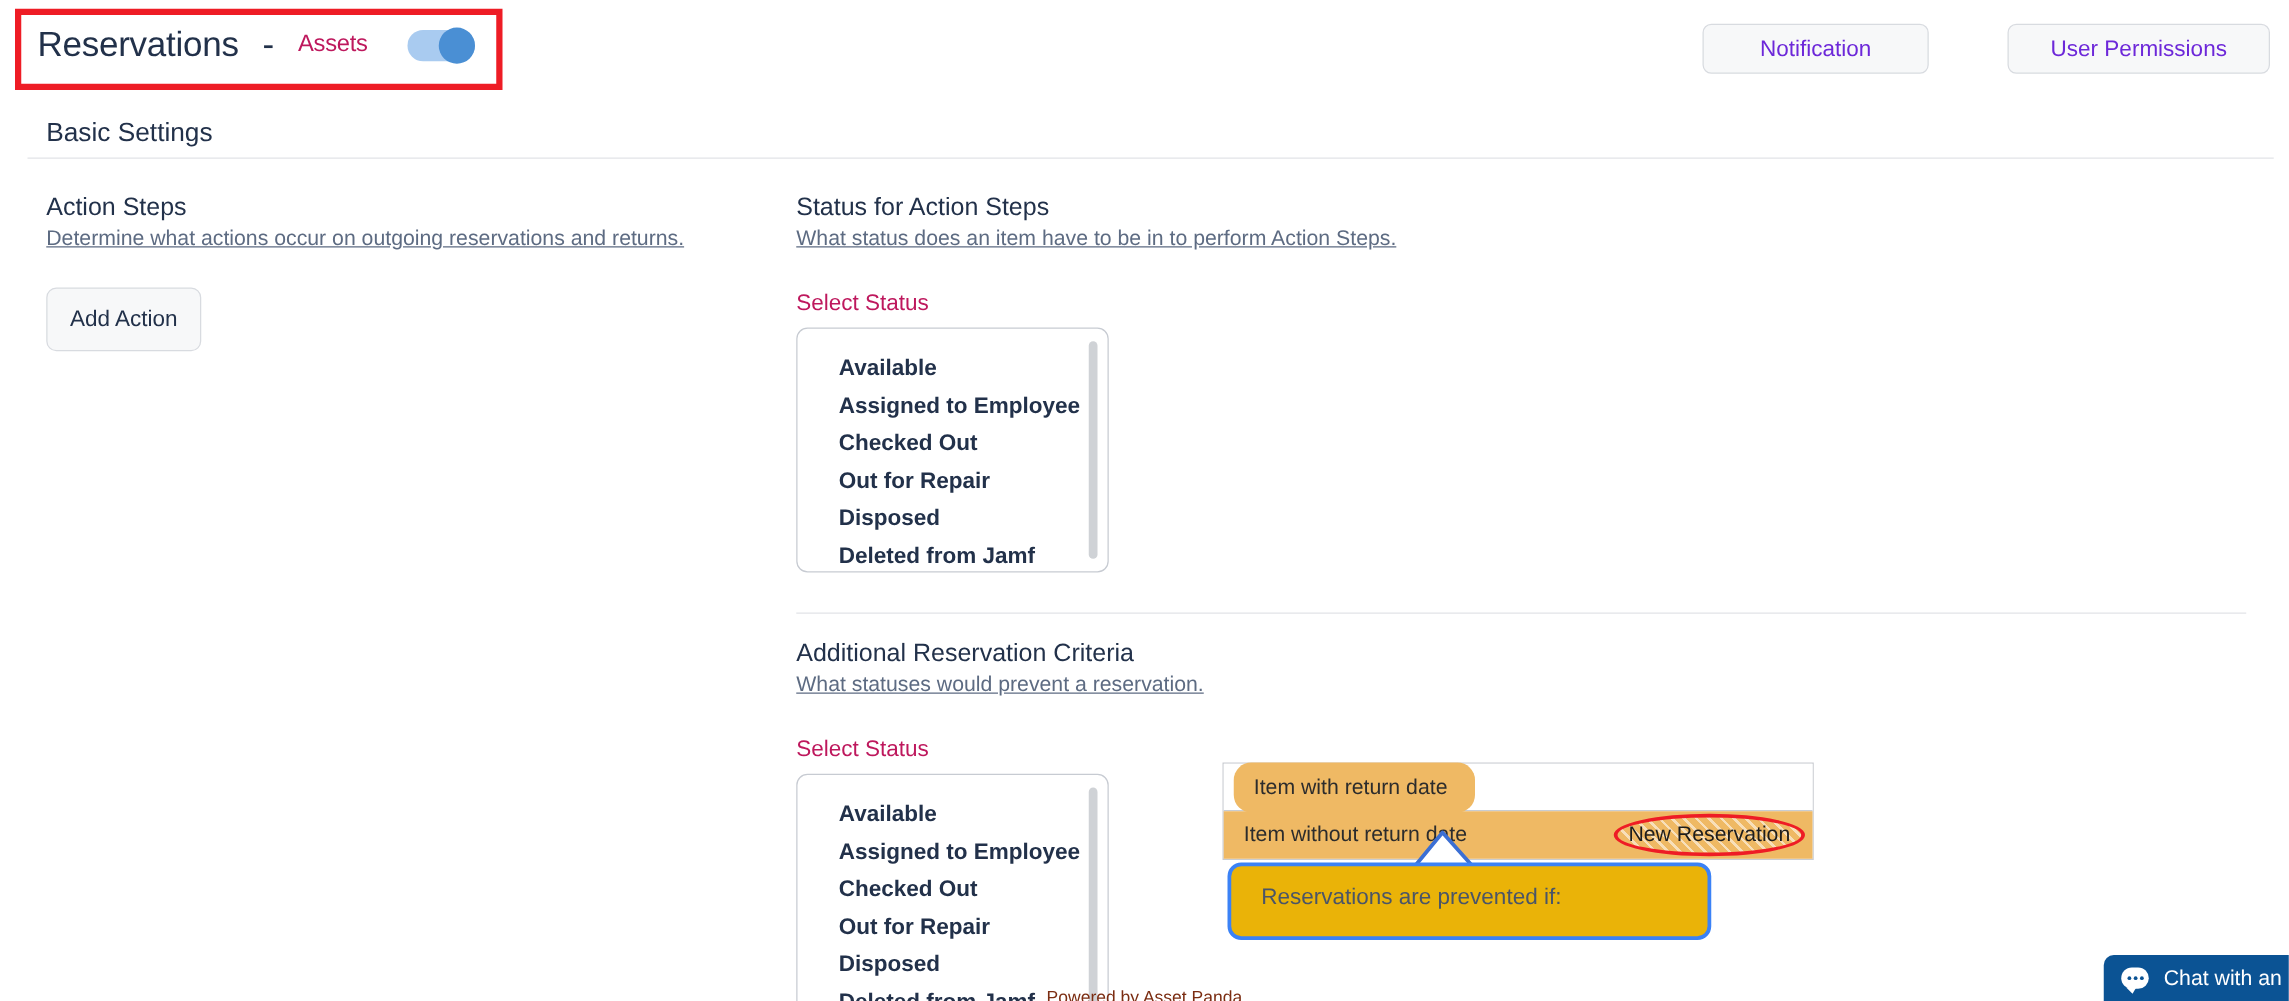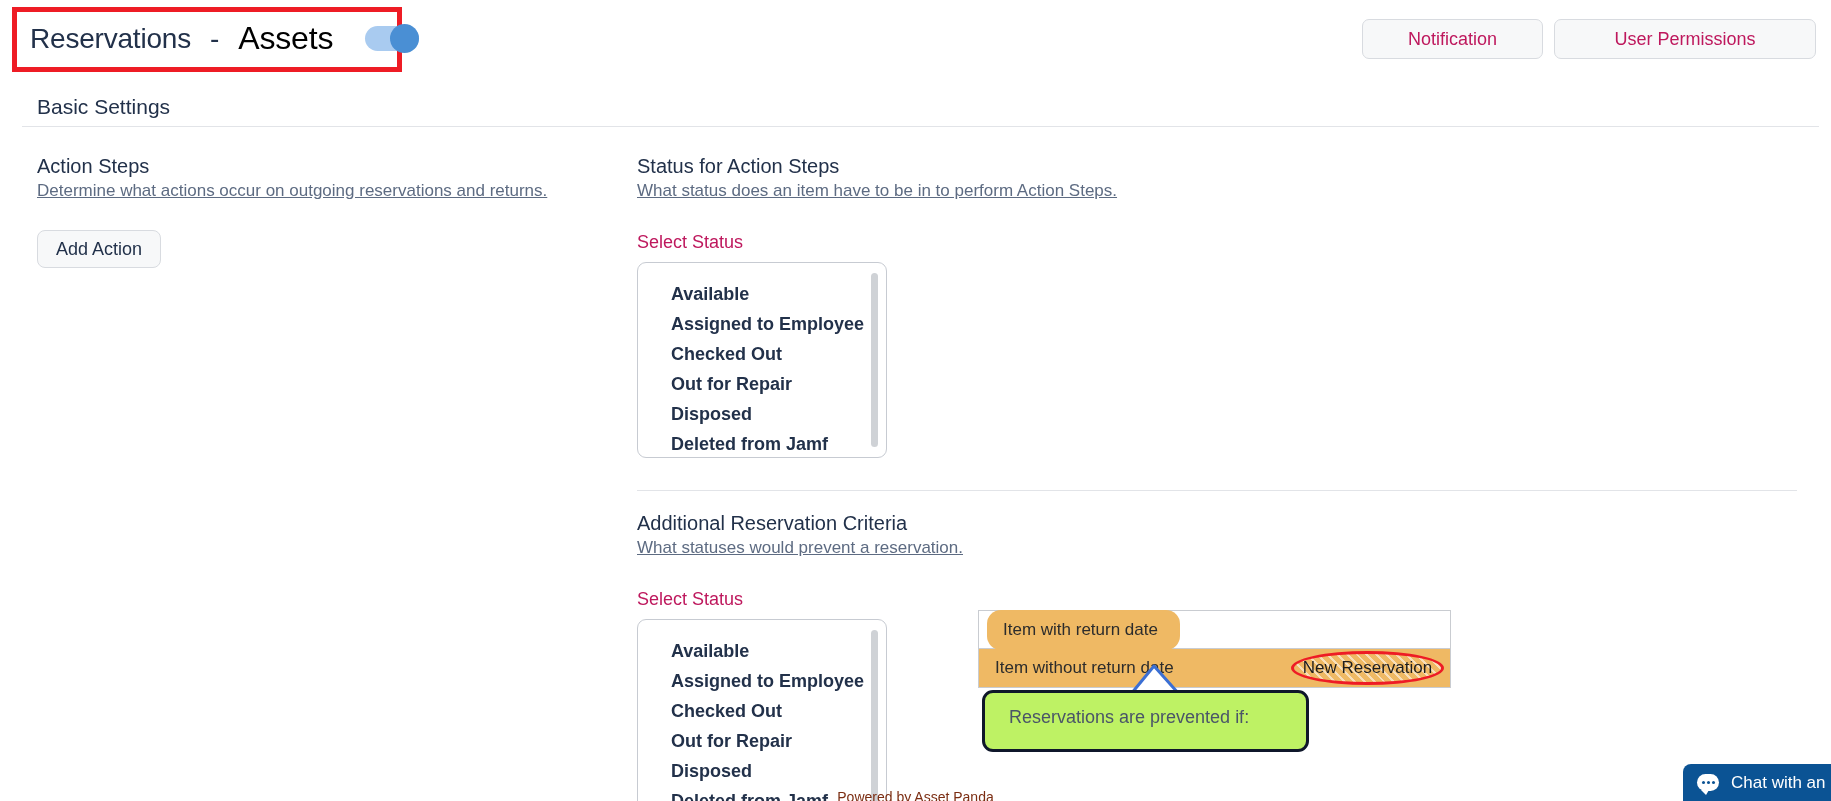--- a/index.html
+++ b/index.html
@@ -40,22 +40,22 @@
     font-size: 28px;
     color: #22314a;
     letter-spacing: -0.2px;
   }
   #title-dash {
     font-size: 28px;
     color: #22314a;
     margin: 0 7px 0 7px;
   }
   #title-sub {
-    font-size: 32px;
-    color: #000000;
+    font-size: 19px;
+    color: #be185d;
     letter-spacing: -0.2px;
   }
   #module-toggle {
     position: relative;
     width: 54px; height: 25px;
     border-radius: 13px;
     background: #a9cbf0;
     margin-left: 20px;
     cursor: pointer;
   }
@@ -67,29 +67,29 @@
     background: #4a8fd4;
   }
 
   .hdr-btn {
     position: absolute;
     top: 19px;
     height: 40px;
     border: 1px solid #d8dbe0;
     border-radius: 7px;
     background: #f7f8f9;
-    color: #be185d;
+    color: #6d28d9;
     font-size: 18px;
     font-family: "Liberation Sans", sans-serif;
     padding: 0 18px;
     cursor: pointer;
     display: flex; align-items: center; justify-content: center;
   }
   #btn-notification { right: 288px; width: 181px; }
-  #btn-user-permissions { right: 15px; width: 262px; }
+  #btn-user-permissions { right: 15px; width: 210px; }
 
   
   #basic-settings-label {
     position: absolute;
     left: 37px; top: 95px;
     font-size: 21px;
     color: #22314a;
   }
   #basic-settings-rule {
     position: absolute;
@@ -111,21 +111,21 @@
     font-size: 17px;
     color: #5d6b82;
     margin: 0;
     text-decoration: underline;
   }
 
   #add-action-btn {
     margin-top: 29px;
     display: inline-flex;
     align-items: center; justify-content: center;
-    height: 38px;
+    height: 51px;
     padding: 0 18px;
     border: 1px solid #d8dbe0;
     border-radius: 8px;
     background: #f7f8f9;
     color: #22314a;
     font-size: 18px;
     font-family: "Liberation Sans", sans-serif;
     cursor: pointer;
   }
 
@@ -222,24 +222,24 @@
         rgba(0,0,0,0) 2px,
         rgba(0,0,0,0) 7px);
     display: flex; align-items: center; justify-content: center;
     color: #1d1d1d;
     font-size: 17px;
   }
 
   #callout-box {
     position: absolute;
     left: 982px; top: 690px;
-    width: 327px; height: 62px;
-    border: 3px solid #0f172a;
+    width: 387px; height: 62px;
+    border: 3px solid #3b82f6;
     border-radius: 11px;
-    background: #bef264;
+    background: #eab308;
   }
   #callout-text {
     position: absolute;
     left: 24px; top: 14px;
     font-size: 18px;
     color: #4a5568;
   }
   #callout-tail {
     position: absolute;
     left: 1127px; top: 663px;

